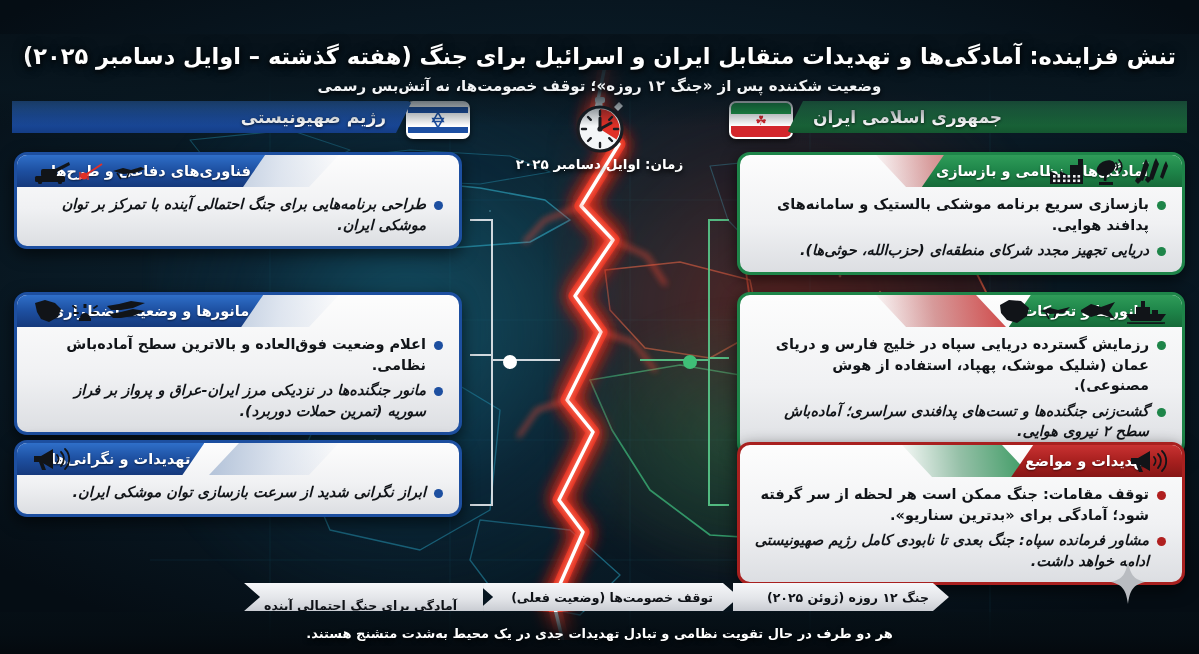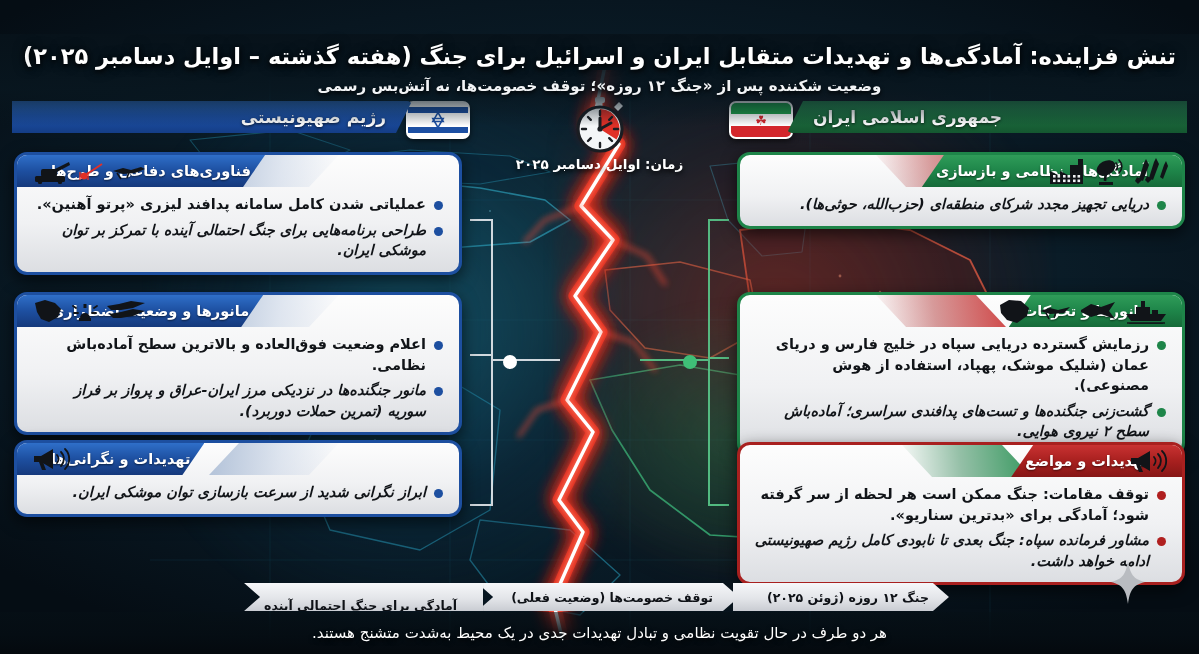--- a/index.html
+++ b/index.html
@@ -269,21 +269,21 @@
   }
 
   
   .footer-bar {
     position: absolute; left: 0; bottom: 0; width: 1199px; height: 42px;
     background: linear-gradient(180deg, rgba(6,16,22,.55) 0%, rgba(5,13,19,.92) 55%, #04090e 100%);
     display: flex; align-items: center; justify-content: center;
     z-index: 21;
   }
   .footer-text {
-    font-size: 15px; font-weight: normal; color: #ffffff;
+    font-size: 13px; font-weight: bold; color: #ffffff;
     text-shadow: 0 2px 5px rgba(0,0,0,.95);
   }
   .sparkle {
     position: absolute; right: 52px; bottom: 48px; z-index: 23;
   }
 
   .icon-svg { display: block; }
 </style>
 </head>
 <body>
@@ -462,24 +462,20 @@
           <path d="M22 12 L38 4 L39 7 L24 15 Z" fill="#111418"></path>
           <circle cx="9" cy="24" r="2.2" fill="#111418"></circle>
             <circle cx="29" cy="24" r="2.2" fill="#111418"></circle>
         </svg>
       </div>
       <div class="head-ribbon">فناوری‌های دفاعی و طرح‌ها</div>
     </div>
     <div class="card-body">
       <div class="bullet-row">
         <span class="dot"></span>
-        <span class="bullet-text">عملیاتی شدن کامل سامانه پدافند لیزری «پرتو آهنین».</span>
-      </div>
-      <div class="bullet-row">
-        <span class="dot"></span>
         <span class="bullet-text">طراحی برنامه‌هایی برای جنگ احتمالی آینده با تمرکز بر توان موشکی ایران.</span>
       </div>
     </div>
   </div>
 
   <div class="card left" style="top:292px">
     <div class="card-head">
       <div class="head-accent"></div>
       <div class="head-icons">
         <svg width="42" height="26" viewBox="0 0 42 26" class="icon-svg">
@@ -572,20 +568,24 @@
             <rect x="25" y="22.5" width="2.6" height="2.6"></rect>
               <rect x="29.5" y="22.5" width="2.6" height="2.6"></rect>
           </g>
         </svg>
       </div>
       <div class="head-ribbon">آمادگی‌های نظامی و بازسازی</div>
     </div>
     <div class="card-body">
       <div class="bullet-row">
         <span class="dot"></span>
+        <span class="bullet-text">بازسازی سریع برنامه موشکی بالستیک و سامانه‌های پدافند هوایی.</span>
+      </div>
+      <div class="bullet-row">
+        <span class="dot"></span>
         <span class="bullet-text">دریایی تجهیز مجدد شرکای منطقه‌ای (حزب‌الله، حوثی‌ها).</span>
       </div>
     </div>
   </div>
 
   <div class="card right rc-green" style="top:292px">
     <div class="card-head">
       <div class="head-accent"></div>
       <div class="head-icons">
         <svg width="44" height="26" viewBox="0 0 44 26" class="icon-svg">

